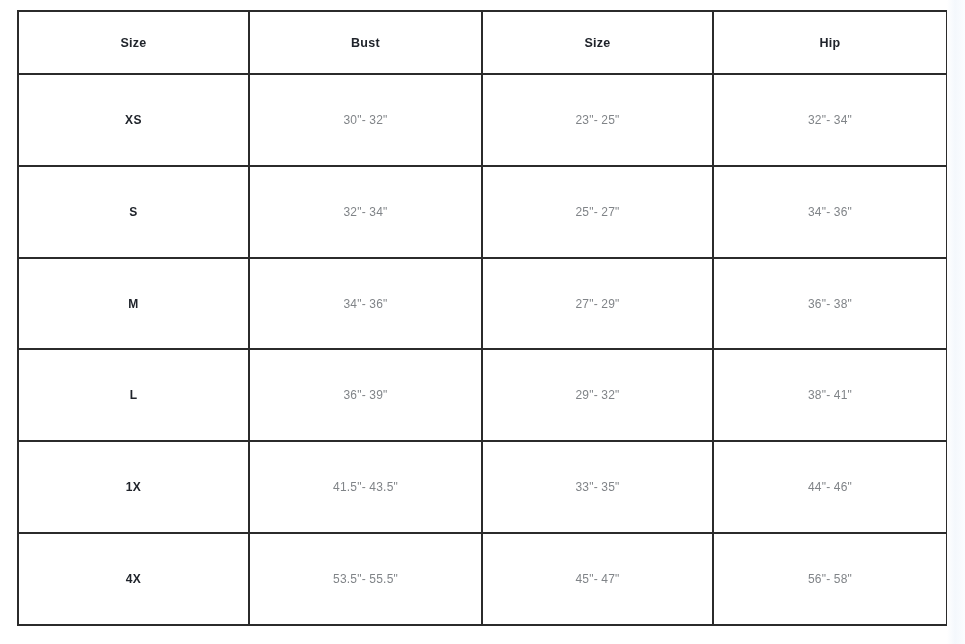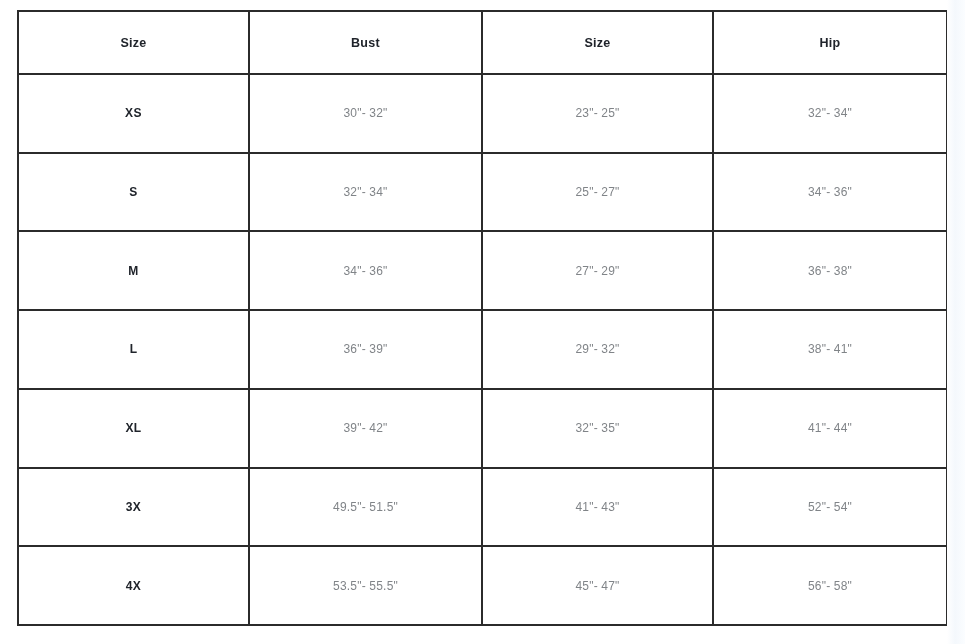--- a/index.html
+++ b/index.html
@@ -121,30 +121,24 @@
           <td class="measure-cell">27"- 29"</td>
           <td class="measure-cell">36"- 38"</td>
         </tr>
         <tr>
           <td class="size-cell">L</td>
           <td class="measure-cell">36"- 39"</td>
           <td class="measure-cell">29"- 32"</td>
           <td class="measure-cell">38"- 41"</td>
         </tr>
         <tr>
-          <td class="size-cell">XL</td>
-          <td class="measure-cell">39"- 42"</td>
-          <td class="measure-cell">32"- 35"</td>
-          <td class="measure-cell">41"- 44"</td>
-        </tr>
-        <tr>
-          <td class="size-cell">3X</td>
-          <td class="measure-cell">49.5"- 51.5"</td>
-          <td class="measure-cell">41"- 43"</td>
-          <td class="measure-cell">52"- 54"</td>
+          <td class="size-cell">1X</td>
+          <td class="measure-cell">41.5"- 43.5"</td>
+          <td class="measure-cell">33"- 35"</td>
+          <td class="measure-cell">44"- 46"</td>
         </tr>
         <tr>
           <td class="size-cell">4X</td>
           <td class="measure-cell">53.5"- 55.5"</td>
           <td class="measure-cell">45"- 47"</td>
           <td class="measure-cell">56"- 58"</td>
         </tr>
       </tbody>
     </table>
   </div>

